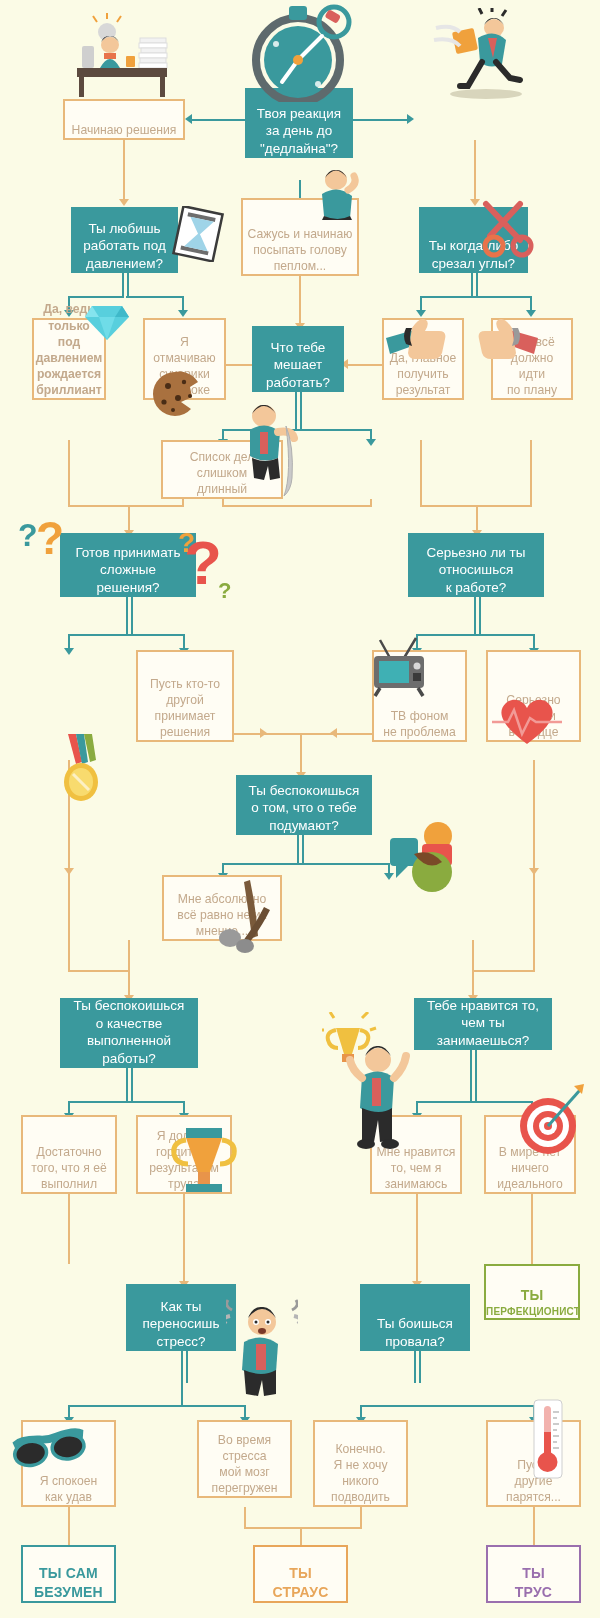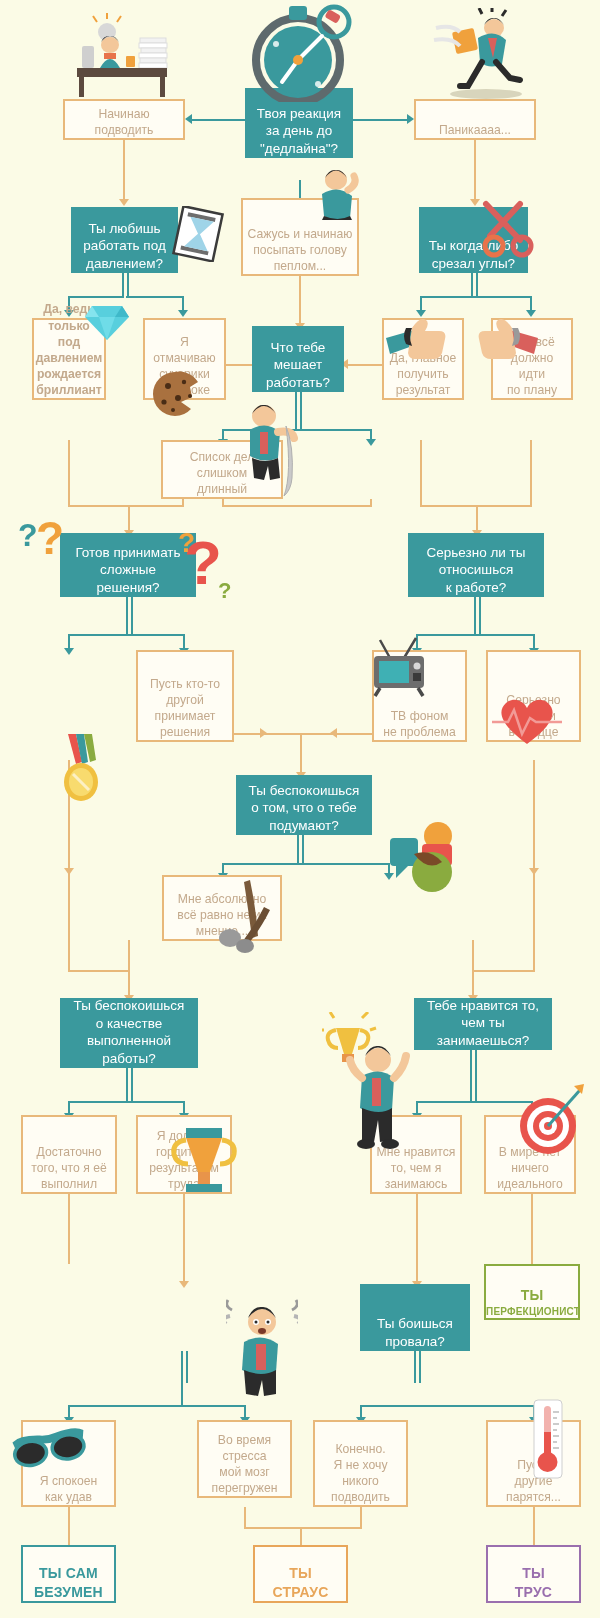--- a/index.html
+++ b/index.html
@@ -537,26 +537,23 @@
   <div class="ln lh orng" style="left:244px;top:1527px;width:118px;"></div>
   <div class="ln lv orng" style="left:300px;top:1527px;height:18px;"></div>
 
   <div class="ln lv orng" style="left:533px;top:1507px;height:38px;"></div>
 
   <div class="node q" style="left:245px;top:88px;width:108px;height:70px;">
     <span class="txt">Твоя реакция<br>за день до<br>"дедлайна"?</span>
     </div>
 
   <div class="node a" style="left:63px;top:99px;width:122px;height:41px;">
-    <span class="txt">Начинаю подводить</span>
-    </div>
-
-  <div class="node a" style="left:414px;top:99px;width:122px;height:41px;">
-    <span class="txt">Паникаааа...</span>
-    </div>
+    <span class="txt">Начинаю решения</span>
+    </div>
+
 
   <div class="node q" style="left:71px;top:207px;width:107px;height:66px;">
     <span class="txt">Ты любишь<br>работать под<br>давлением?</span>
     </div>
 
   <div class="node a" style="left:241px;top:198px;width:118px;height:78px;">
     <span class="txt">Сажусь и начинаю<br>посыпать голову<br>пеплом...</span>
     </div>
 
   <div class="node q" style="left:419px;top:207px;width:109px;height:66px;">
@@ -640,20 +637,23 @@
 
   <div class="node a" style="left:484px;top:1115px;width:92px;height:79px;">
     <span class="txt">В мире нет<br>ничего<br>идеального</span>
     </div>
 
 
   <div class="node out out-green" style="left:484px;top:1264px;width:96px;height:56px;">
     <span class="txt"><span>ТЫ</span><br><span class="sub">ПЕРФЕКЦИОНИСТ</span></span>
     </div>
 
+  <div class="node q" style="left:126px;top:1284px;width:110px;height:67px;">
+    <span class="txt">Как ты<br>переносишь<br>стресс?</span>
+    </div>
 
   <div class="node q" style="left:360px;top:1284px;width:110px;height:67px;">
     <span class="txt">Ты боишься<br>провала?</span>
     </div>
 
   <div class="node a" style="left:21px;top:1420px;width:95px;height:87px;">
     <span class="txt">Я спокоен<br>как удав</span>
     </div>
 
   <div class="node a" style="left:197px;top:1420px;width:95px;height:78px;">

